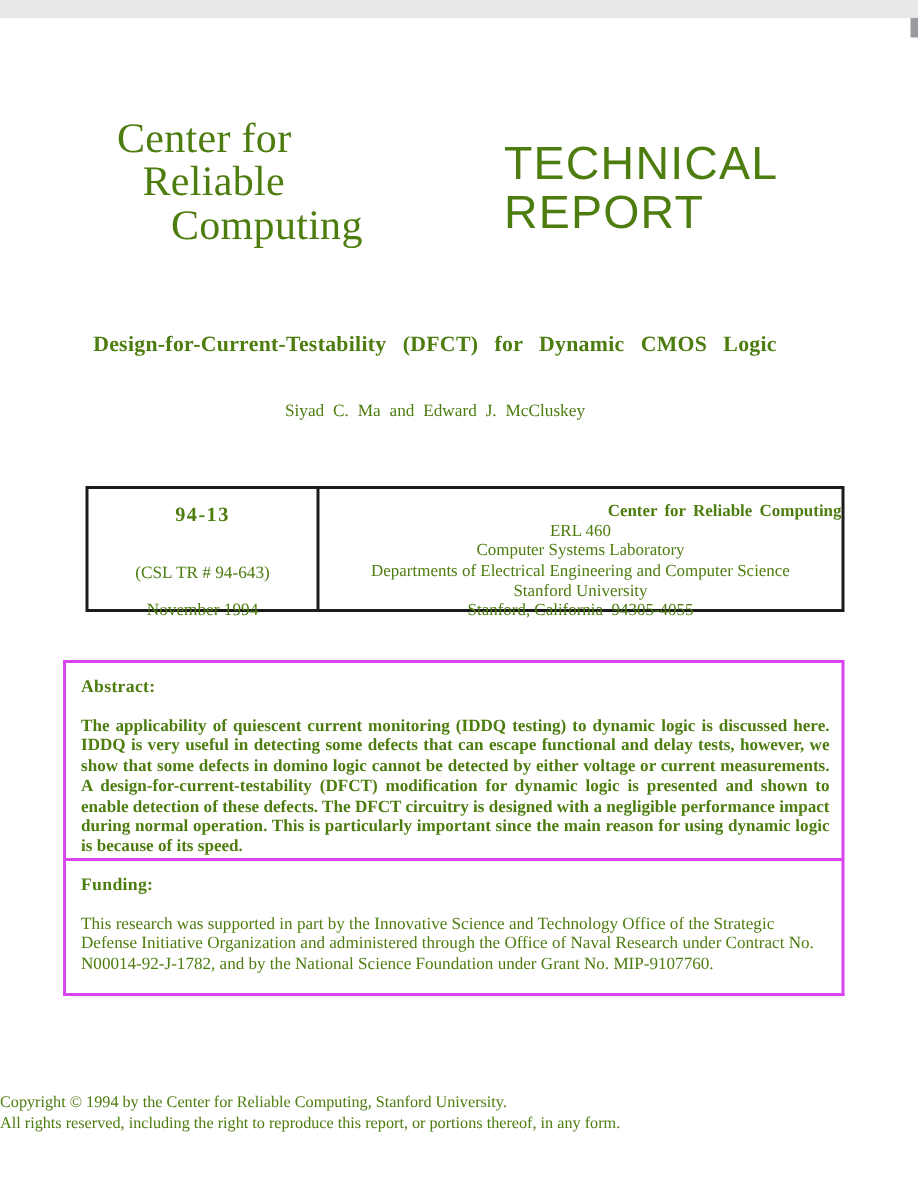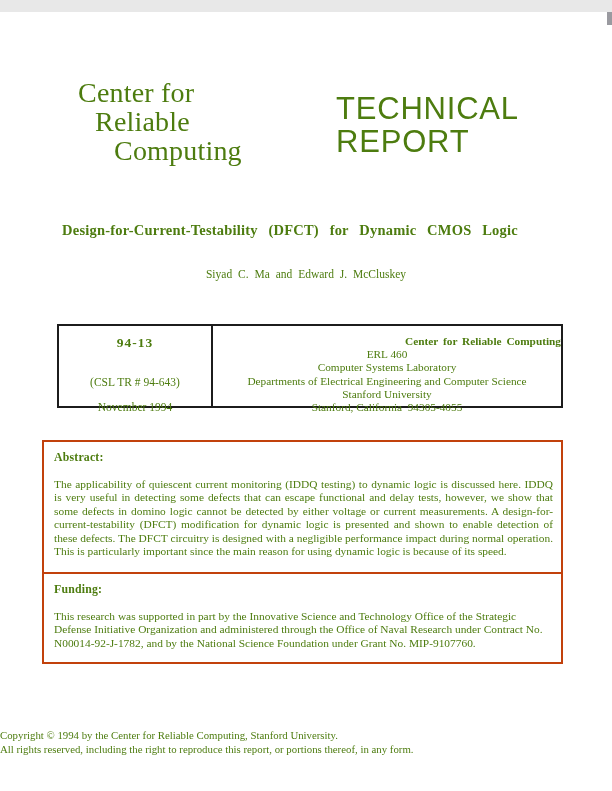--- a/index.html
+++ b/index.html
@@ -35,21 +35,21 @@
   }
   
   .title{
     position:absolute;left:0;top:210px;width:580px;
     text-align:center;
     font-size:14.5px;font-weight:bold;
     word-spacing:7px;letter-spacing:0.2px;
     white-space:nowrap;
   }
   .authors{
-    position:absolute;left:16px;top:256px;width:580px;
+    position:absolute;left:0;top:256px;width:580px;
     text-align:center;
     font-size:11.5px;
     word-spacing:3px;
   }
   
   .info-table{
     position:absolute;left:57px;top:312px;
     width:506px;height:84px;
     border:2px solid #1c1c1c;
     box-sizing:border-box;
@@ -69,36 +69,36 @@
     flex:1;
     text-align:center;
     padding-top:9px;
     font-size:11.3px;line-height:13.2px;
   }
   .org-name{font-weight:bold;word-spacing:2px;text-align:right;}
   .addr-line{white-space:pre-wrap;}
   
   .box{
     position:absolute;left:42px;width:521px;
-    border:2px solid #c2410c;
+    border:2px solid #d946ef;
     box-sizing:border-box;
     padding:0 8px 0 10px;
   }
   .abstract-box{top:428px;height:134px;}
   .funding-box{top:562px;height:90px;border-top:none;}
   .box h2{
     margin:8px 0 0 0;
     font-size:11.8px;font-weight:bold;
     letter-spacing:0.2px;
   }
   .box p{
     margin:13px 0 0 0;
     font-size:11.4px;line-height:13.4px;
   }
-  .abstract-box p{text-align:justify;}
+  .abstract-box p{text-align:justify;font-weight:bold;}
   .funding-box p{text-align:left;}
   
   .copyright{
     position:absolute;left:0;top:717px;width:612px;
     text-align:left;
     font-size:10.8px;line-height:13.5px;
   }
 </style>
 </head>
 <body>

